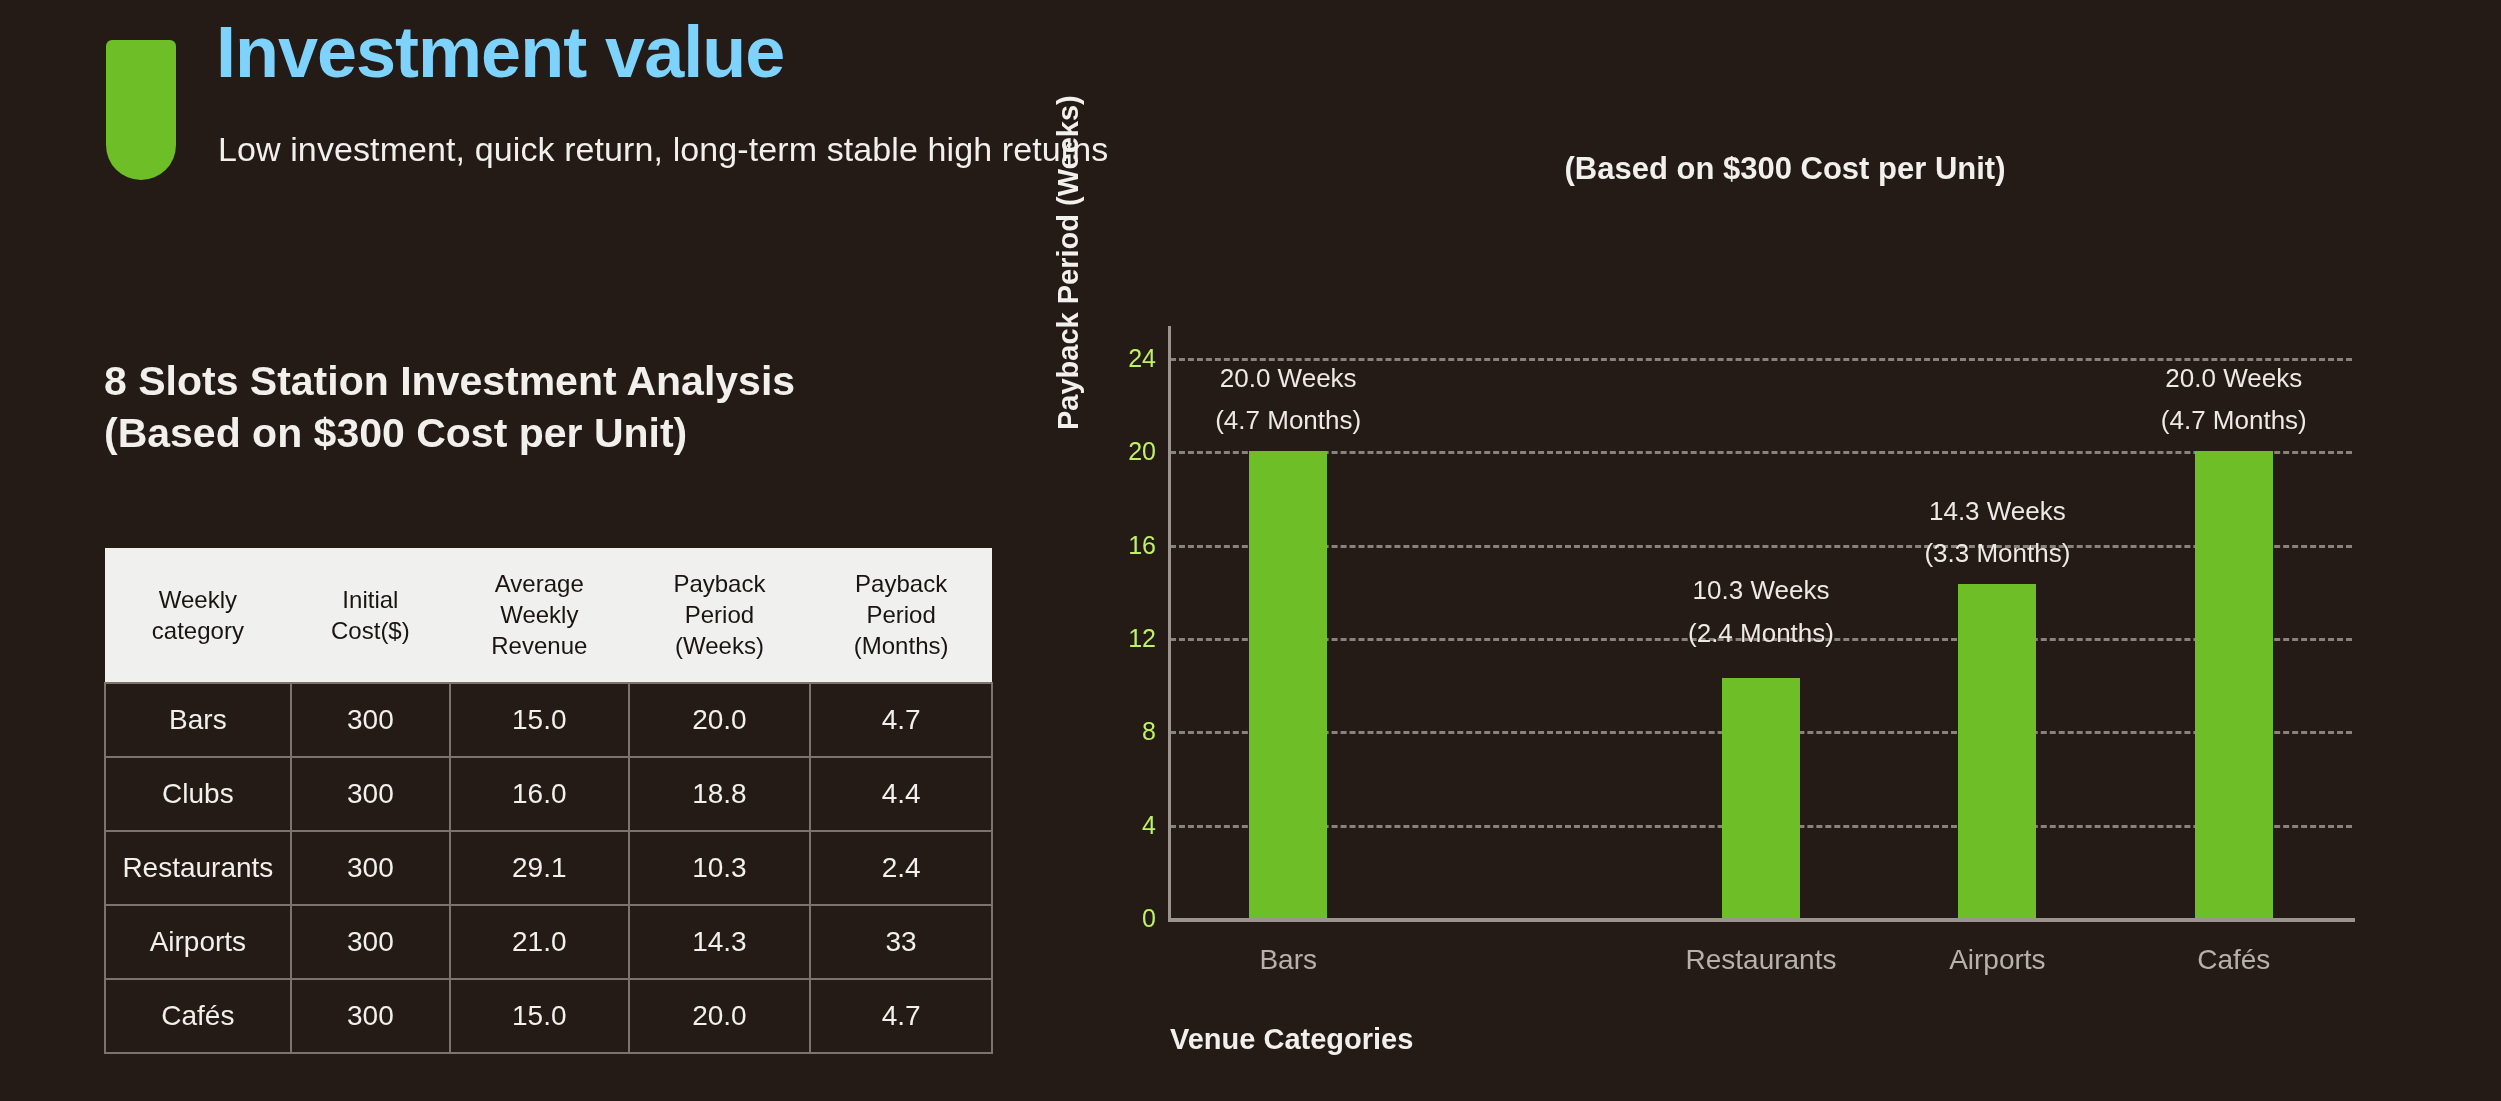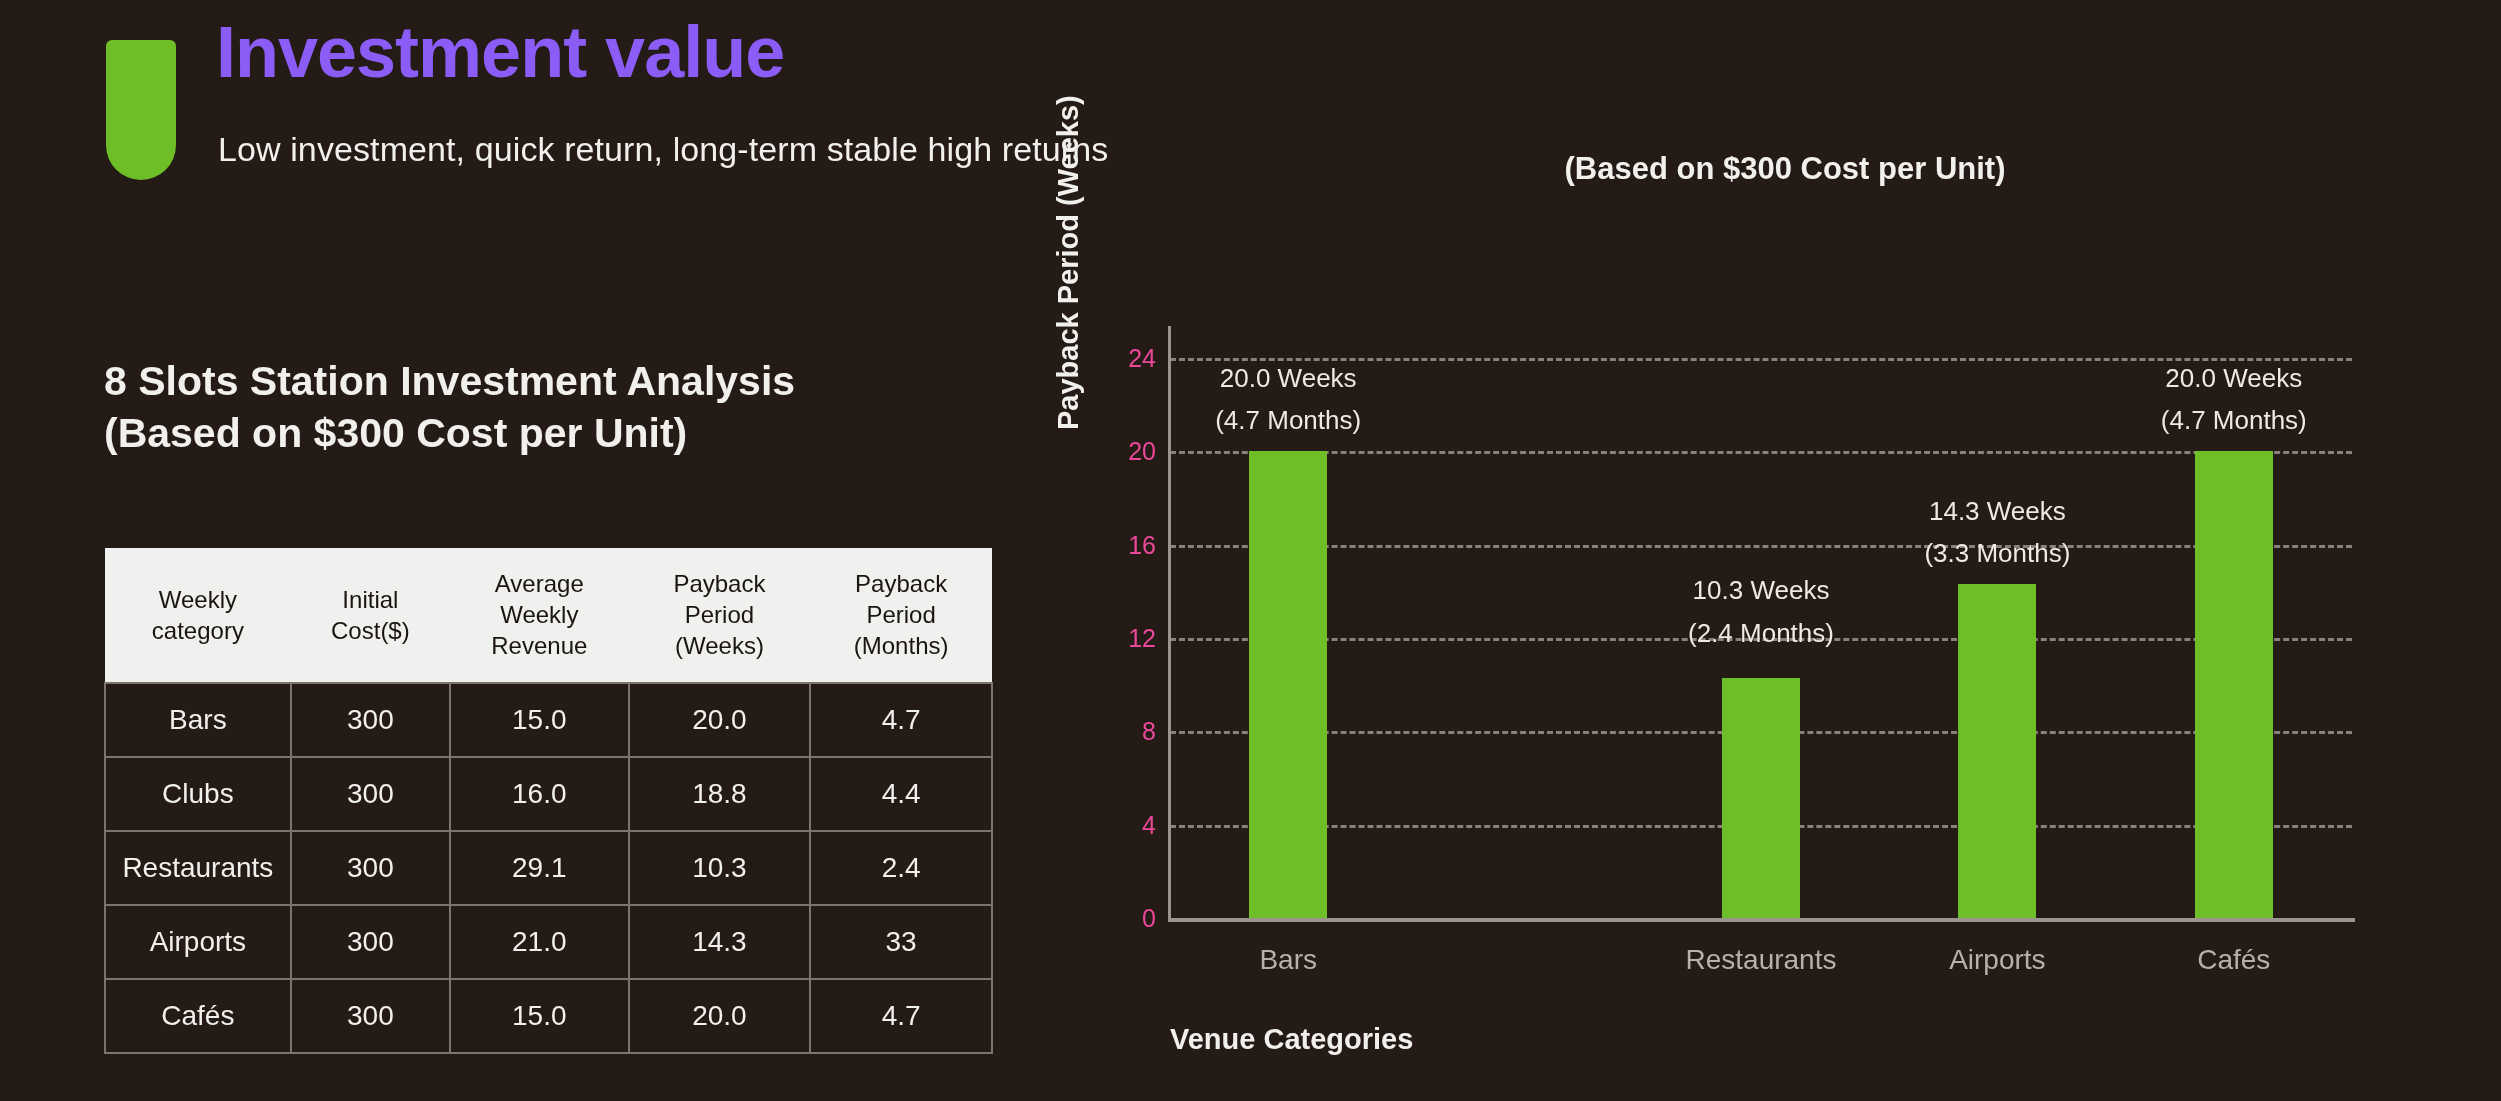--- a/index.html
+++ b/index.html
@@ -32,21 +32,21 @@
     height: 140px;
     background: #6EBE28;
     border-radius: 6px 6px 35px 35px;
   }
   .header-title {
     position: absolute;
     left: 216px;
     top: 16px;
     font-size: 72px;
     font-weight: bold;
-    color: #8b5cf6;
+    color: #7dd3fc;
     letter-spacing: -1px;
     line-height: 1.0;
   }
   .header-subtitle {
     position: absolute;
     left: 218px;
     top: 130px;
     font-size: 34px;
     color: #F2F0EC;
     letter-spacing: 0.1px;
@@ -158,21 +158,21 @@
     height: 0;
     border-top: 3px dashed #9A938E;
     opacity: .85;
   }
   .ytick-label {
     position: absolute;
     right: 1196px;   
     width: 70px;
     text-align: right;
     font-size: 25px;
-    color: #ec4899;
+    color: #bef264;
     transform: translateY(-50%);
     white-space: nowrap;
   }
   .y-axis-title {
     position: absolute;
     left: -8px;
     top: 430px;
     transform: rotate(-90deg);
     transform-origin: left top;
     font-size: 29px;

